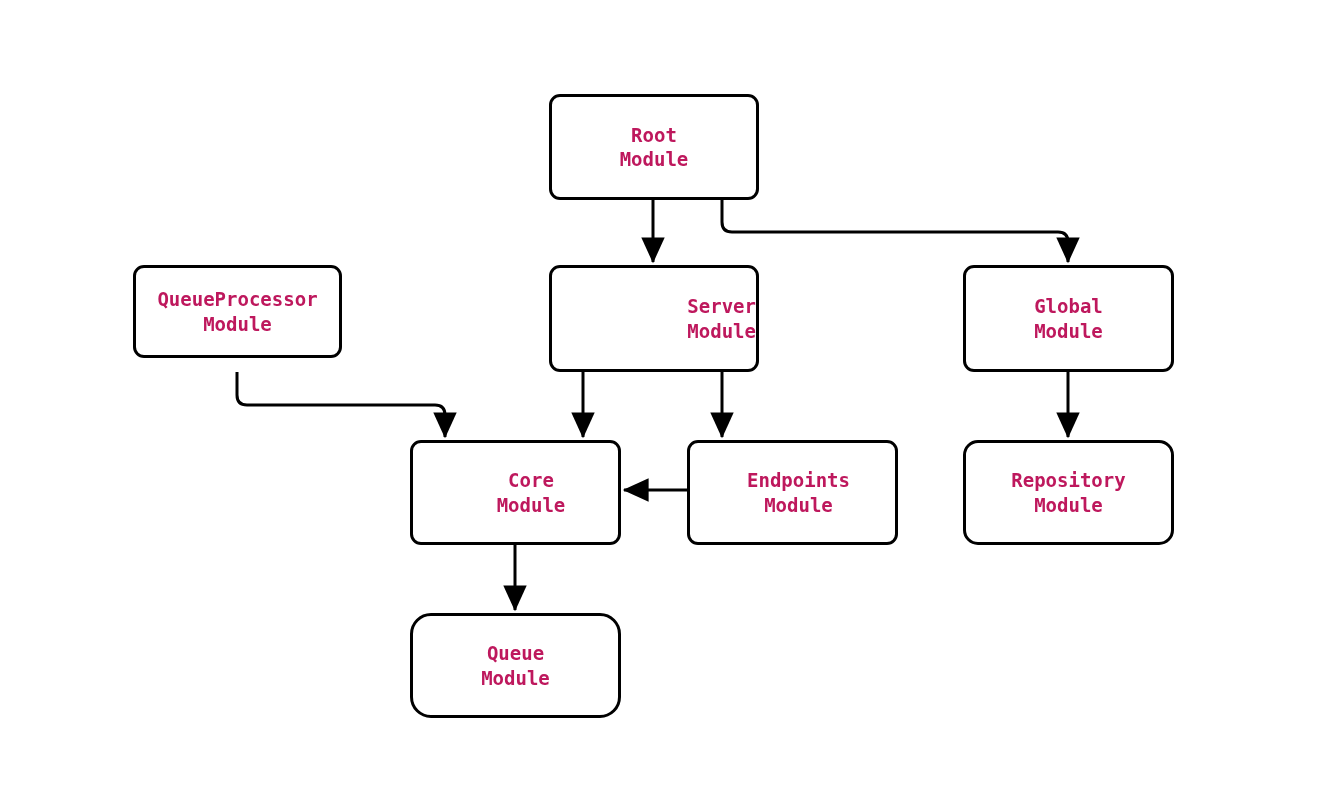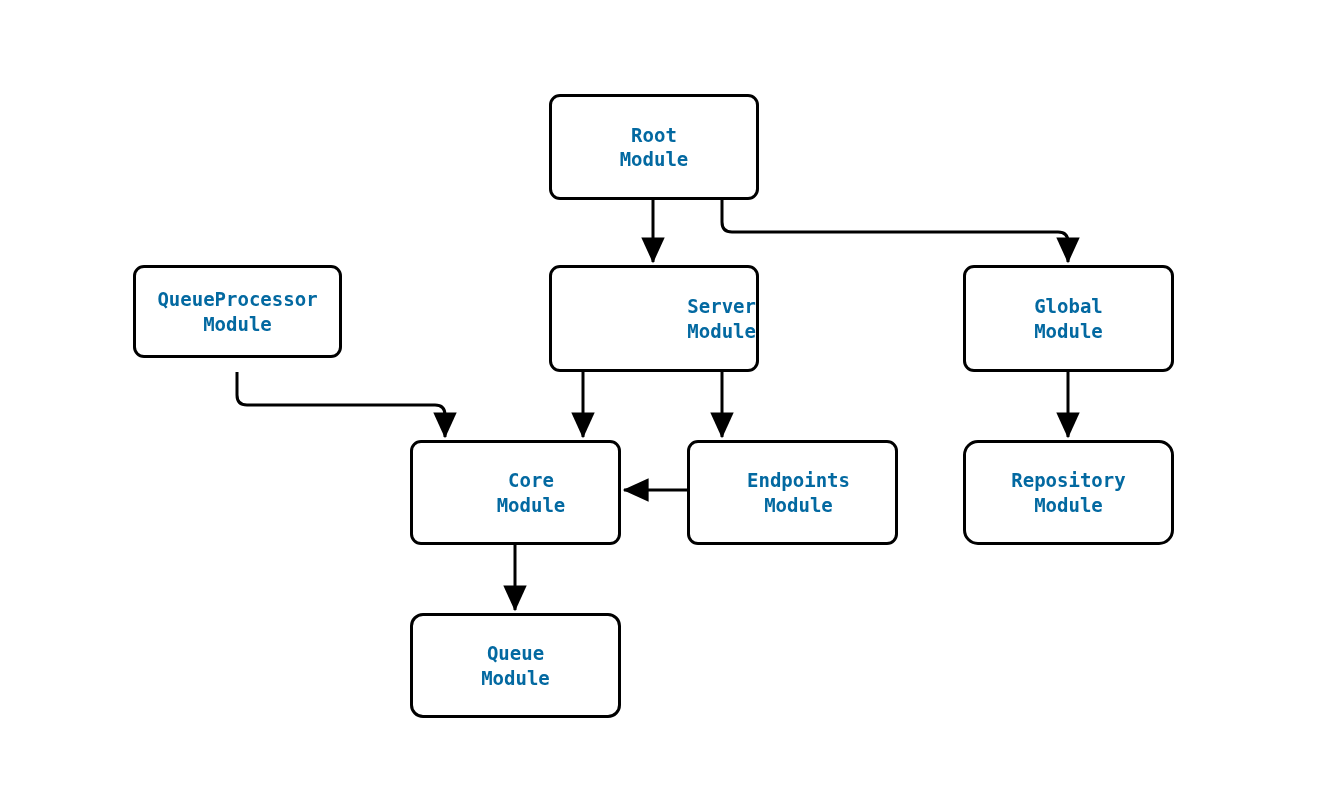--- a/index.html
+++ b/index.html
@@ -31,21 +31,21 @@
     display: flex;
     align-items: center;
     justify-content: center;
     z-index: 2;
   }
   .node-label {
     font-family: "DejaVu Sans Mono", "Liberation Mono", monospace;
     font-size: 19px;
     font-weight: bold;
     line-height: 1.28;
-    color: #0369a1;
+    color: #be185d;
     text-align: center;
     white-space: pre;
     letter-spacing: 0px;
     user-select: none;
   }
 </style>
 </head>
 <body>
 
 <div id="canvas">
@@ -96,18 +96,18 @@
   <div class="node" style="left: 687px; top: 440px; width: 211px; height: 105px; border-color: rgb(0, 0, 0); background: rgb(255, 255, 255); border-width: 3px; border-radius: 11px; padding-left: 12px;">
     <span class="node-label">Endpoints
 Module</span>
   </div>
 
   <div class="node" style="left: 963px; top: 440px; width: 211px; height: 105px; border-color: rgb(0, 0, 0); background: rgb(255, 255, 255); border-width: 3px; border-radius: 15px;">
     <span class="node-label">Repository
 Module</span>
   </div>
 
-  <div class="node" style="left: 410px; top: 613px; width: 211px; height: 105px; border-color: rgb(0, 0, 0); background: rgb(255, 255, 255); border-width: 3px; border-radius: 13px;">
+  <div class="node" style="left: 410px; top: 613px; width: 211px; height: 105px; border-color: rgb(0, 0, 0); background: rgb(255, 255, 255); border-width: 3px; border-radius: 21px;">
     <span class="node-label">Queue
 Module</span>
   </div>
 
 </div>
 
 </body></html>

